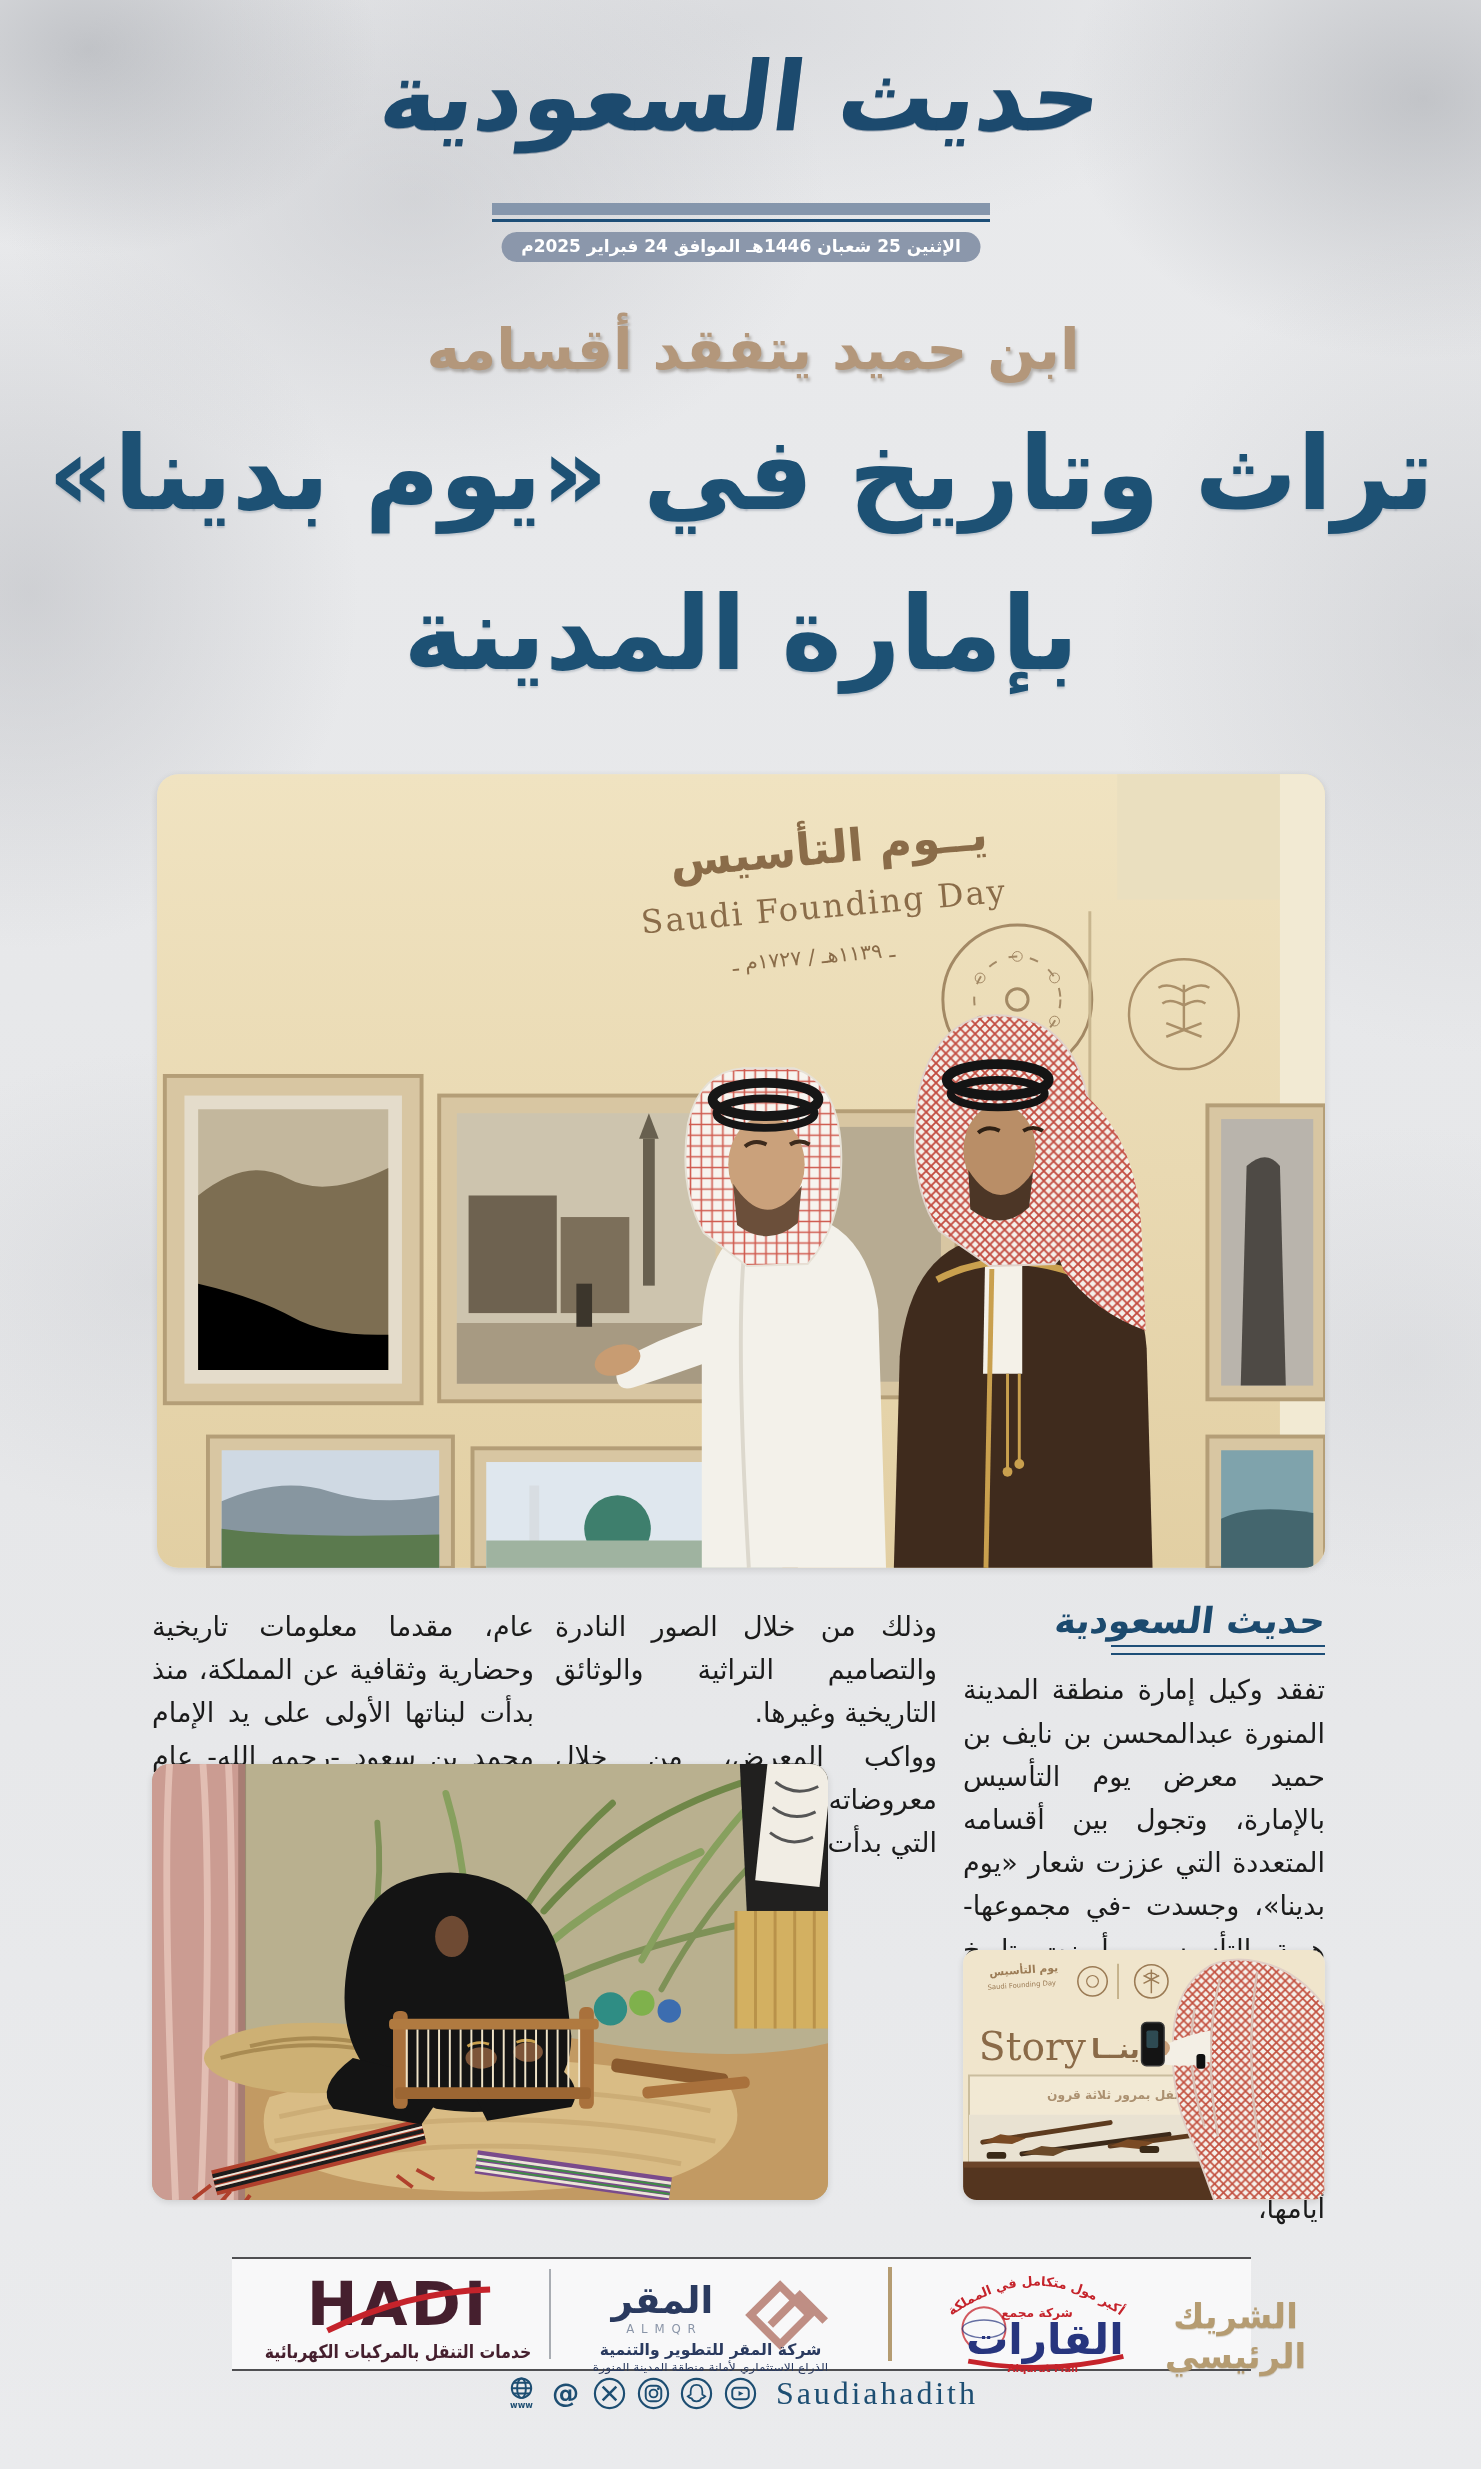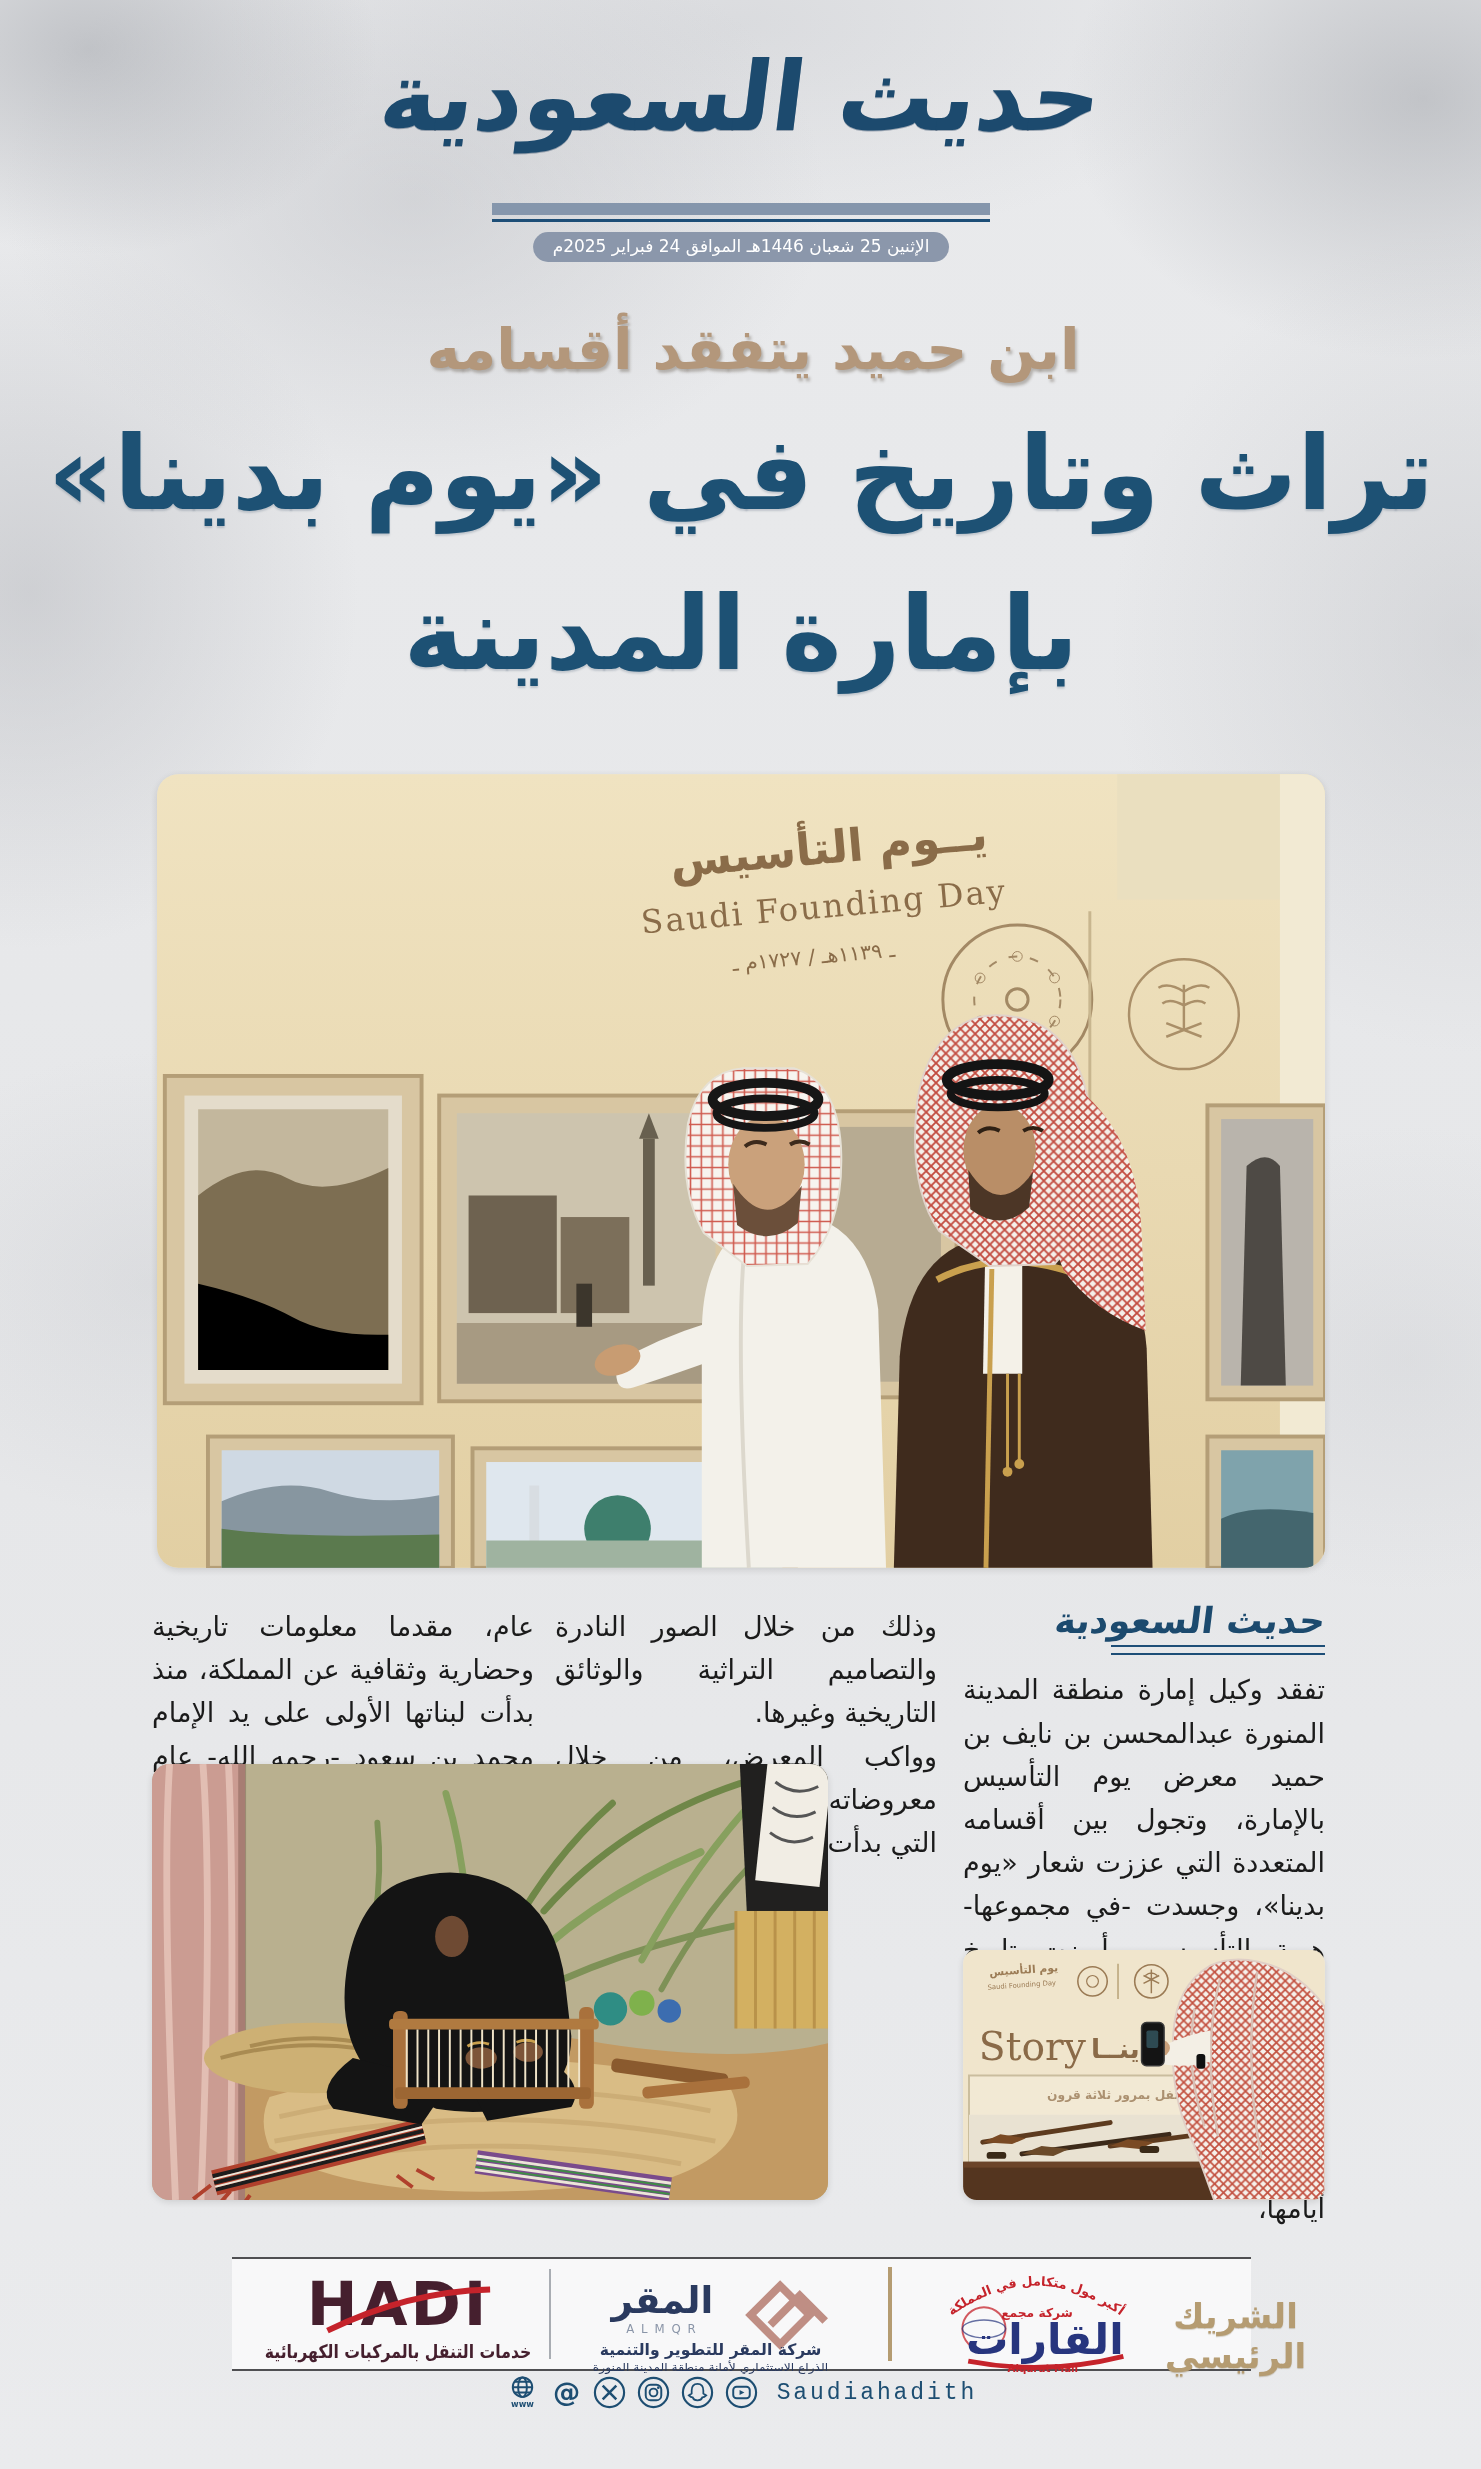--- a/index.html
+++ b/index.html
@@ -19,21 +19,21 @@
       linear-gradient(#e9eaec,#e6e7e9 60%,#eaebed);
   }
   .abs{position:absolute;}
   
   .brand{top:41px;left:0;right:0;text-align:center;color:#1c4a6e;
     font-size:96px;font-weight:bold;transform:skewX(-7deg);letter-spacing:-2px;
     text-shadow:0 1px 0 rgba(20,50,80,.35);}
   .brand-bar{left:492px;top:203px;width:498px;height:11.8px;background:#8596ac;}
   .brand-rule{left:492px;top:219px;width:498px;height:2.9px;background:#1d4e77;}
   .date-pill{top:232px;left:50%;transform:translateX(-50%);
-    background:#8b97ab;color:#ffffff;font-size:17px;font-weight:normal;
+    background:#8b97ab;color:#ffffff;font-size:17px;font-weight:bold;
     padding:3.9px 19.6px 5.9px;border-radius:15.7px;white-space:nowrap;direction:rtl;}
   
   .kicker{top:316px;left:0;right:0;text-align:center;color:#b3977b;
     font-size:57px;font-weight:bold;direction:rtl;
     text-shadow:2px 2.9px 2.9px rgba(60,45,30,.30);padding-left:24px;}
   .headline{left:0;right:0;text-align:center;color:#1d5174;font-weight:bold;direction:rtl;
     font-size:102px;line-height:1.05;text-shadow:0 2px 2px rgba(15,45,70,.18);}
   .hl1{top:420px;}
   .hl2{top:580px;}
   
@@ -57,21 +57,21 @@
   .rule{background:#4f4f52;height:2px;}
   .rule-top{left:232px;top:2257px;width:1019px;}
   .rule-bottom{left:232px;top:2369px;width:1019px;}
   .vsep-gray{left:549px;top:2269px;width:2px;height:90px;background:#a9adb3;}
   .vsep-tan{left:888px;top:2267px;width:3.9px;height:94px;background:#b59c72;}
   .partner{left:1152px;top:2296px;width:167px;text-align:center;color:#b59c72;
     font-size:34px;font-weight:bold;direction:rtl;text-shadow:0 1px 1px rgba(120,100,60,.3);}
   
   .social{left:0;right:0;top:2375px;display:flex;justify-content:center;align-items:center;gap:8.8px;}
   .social svg{display:block;}
-  .handle{color:#1d4e72;font-family:Liberation Mono, monospace;font-size:23px;
+  .handle{color:#1d4e72;font-family:Liberation Serif, serif;font-size:32px;
     letter-spacing:2.9px;margin-left:9px;}
 </style>
 </head>
 <body>
 
 <div class="canvas">
 
   <div class="abs brand">حديث السعودية</div>
   <div class="abs brand-bar"></div>
   <div class="abs brand-rule"></div>

